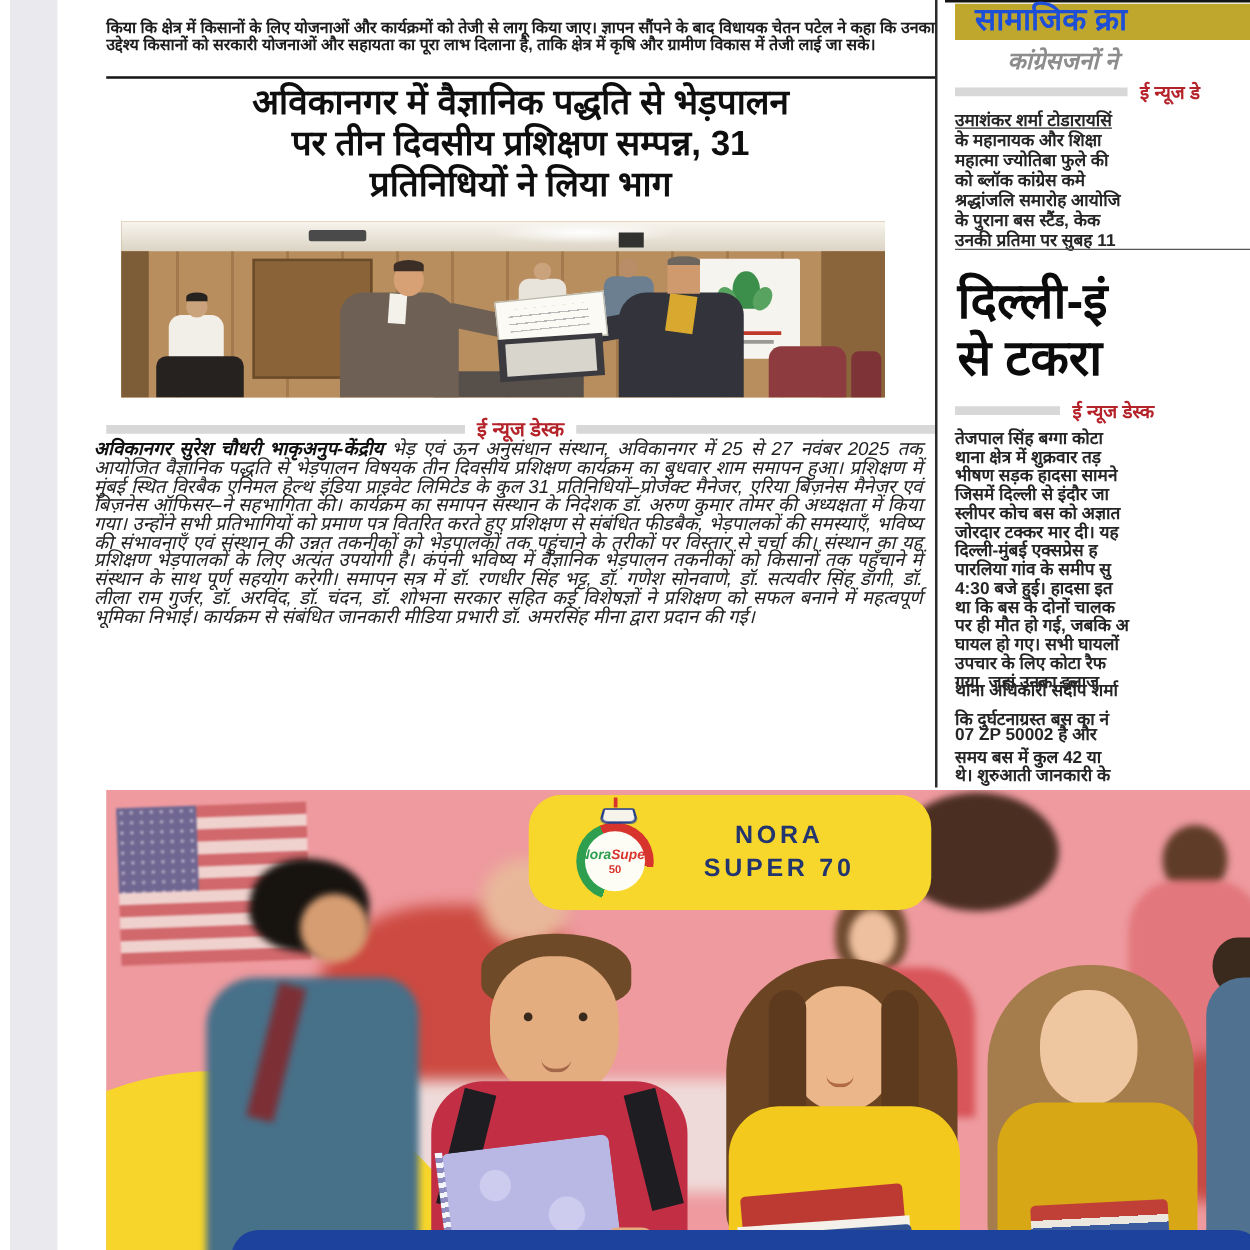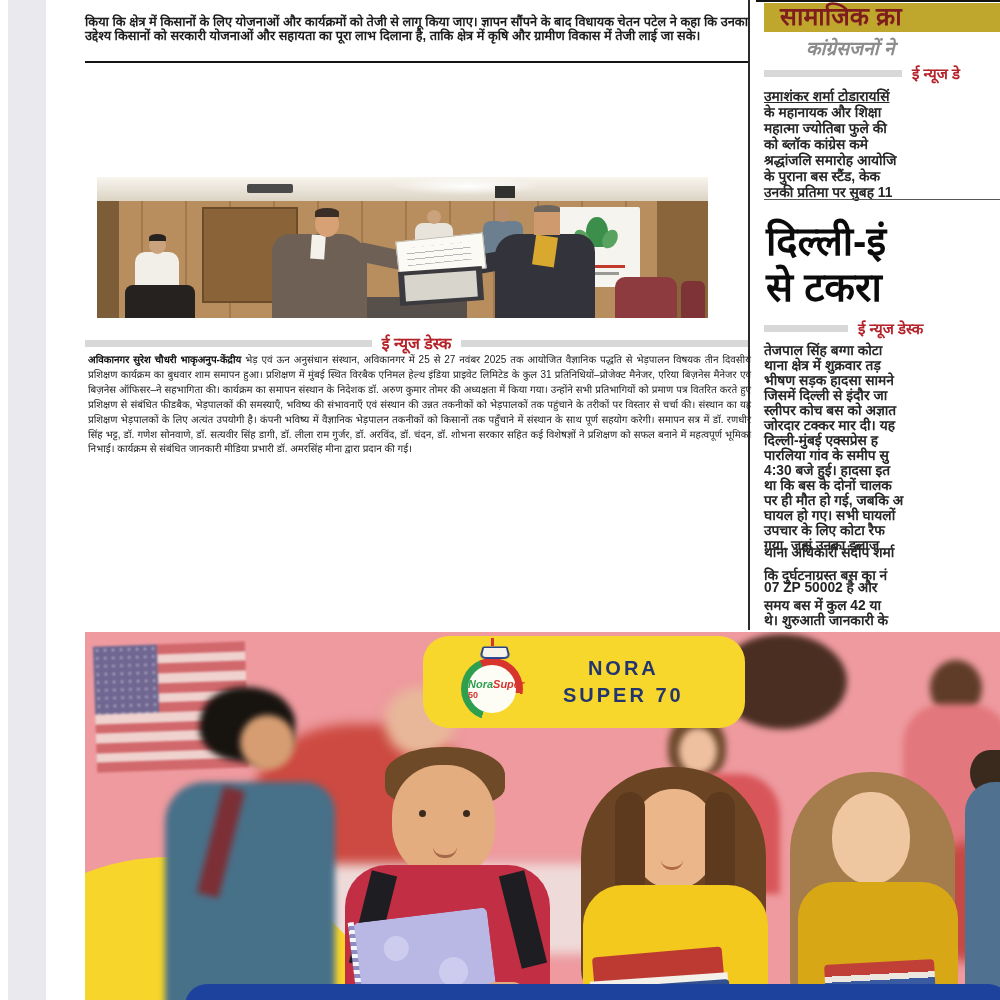--- a/index.html
+++ b/index.html
@@ -16,22 +16,22 @@
   
   .cont-text{left:85px;top:2px;width:663px;font-size:12.8px;line-height:13.9px;font-weight:600;
              text-align:justify;color:#1d1d1d;}
   .headline{left:85px;top:65px;width:663px;text-align:center;font-weight:800;color:#0e0e0e;
             font-size:28px;line-height:33px;}
   .byline-row{display:flex;align-items:center;gap:10px;}
   .byline-bar{height:7px;background:#d8d8d8;flex:1;}
   .byline-text{font-weight:700;color:#b5232a;white-space:nowrap;}
   .byline-left{left:85px;top:332px;width:663px;}
   .byline-left .byline-text{font-size:16px;}
-  .body-copy{left:88px;top:353px;width:663px;font-size:10px;line-height:14.9px;text-align:justify;
-             font-weight:500;color:#222;}
+  .body-copy{left:75px;top:353px;width:663px;font-size:15px;line-height:14.9px;text-align:justify;
+             font-weight:500;color:#222;font-style:italic;}
   .body-copy .dateline{font-weight:800;color:#111;}
   .body-copy .subhead{font-weight:800;color:#111;text-align:left;}
 
   
   .photo{left:97px;top:177px;width:611px;height:141px;overflow:hidden;background:#b98e5e;}
   .ph{position:absolute;}
   .ph-ceiling{left:0;top:0;width:611px;height:26px;background:linear-gradient(#f8f5ee,#d9d1c1);}
   .ph-glow{left:295px;top:0;width:150px;height:18px;background:radial-gradient(closest-side,#ffffff,rgba(255,255,255,0));}
   .ph-vent{left:150px;top:7px;width:46px;height:9px;background:#4a4a4a;border-radius:2px;}
   .ph-speaker{left:398px;top:9px;width:20px;height:12px;background:#31312f;}
@@ -74,21 +74,21 @@
   .ph-frame-in{left:308px;top:96px;width:72px;height:26px;background:#d8d5cd;transform:rotate(-4deg);}
   .ph-chair1{left:28px;top:108px;width:70px;height:33px;background:#262220;border-radius:8px 8px 0 0;}
   .ph-chair2{left:250px;top:120px;width:120px;height:21px;background:#57504a;}
   .ph-chair3{left:518px;top:100px;width:62px;height:41px;background:#8d3b3f;border-radius:10px 10px 0 0;}
   .ph-chair4{left:584px;top:104px;width:24px;height:37px;background:#7e3336;border-radius:6px 6px 0 0;}
 
   
   .rcol{left:764px;top:0;width:246px;height:632px;}
   .r-abs{position:absolute;white-space:nowrap;}
   .a1-strip{left:0;top:3px;width:260px;height:29px;background:#bfa72e;}
-  .a1-headline{left:16px;top:1px;font-size:25px;line-height:30px;font-weight:800;color:#7f1d1d;}
+  .a1-headline{left:16px;top:1px;font-size:25px;line-height:30px;font-weight:800;color:#1d4ed8;}
   .a1-sub{left:42px;top:35px;font-size:19px;font-style:italic;font-weight:700;color:#8d8d8d;}
   .a1-byline{left:0;top:63px;width:250px;}
   .a1-byline .byline-bar{flex:none;width:138px;}
   .a1-byline .byline-text,.a2-byline .byline-text{font-size:15px;}
   .r-body-line{font-size:13.8px;font-weight:600;color:#262626;}
   .a1-rule{left:0;top:199px;width:246px;height:1px;background:#555;}
   .a2-headline{left:2px;font-size:40px;line-height:46px;font-weight:800;color:#0b0b0b;}
   .a2-byline{left:0;top:318px;width:250px;}
   .a2-byline .byline-bar{flex:none;width:84px;}
 
@@ -111,21 +111,21 @@
   .ad-woman-r-head{left:845px;top:28px;width:52px;height:56px;background:#5f3c28;border-radius:50%;}
   .ad-woman-r{left:818px;top:72px;width:107px;height:190px;background:#e2777d;border-radius:40px 40px 0 0;}
   .ad-red-r{left:852px;top:210px;width:73px;height:120px;background:#c64a44;border-radius:30px;}
 
   .ad-yellowbox{left:338px;top:4px;width:322px;height:92px;background:#f8d72c;border-radius:26px;
                 display:flex;align-items:center;z-index:6;}
   .logo-wrap{position:relative;margin-left:28px;width:96px;height:72px;}
   .logo-ring{position:absolute;left:10px;top:12px;width:62px;height:62px;border-radius:50%;
              background:conic-gradient(from 200deg,#2e9e4f 0 38%,#d7342e 38% 72%,#f8d72c 72% 100%);}
   .logo-inner{position:absolute;left:17px;top:19px;width:48px;height:48px;border-radius:50%;background:#fdfdf6;
-              display:flex;flex-direction:column;justify-content:center;}
+              display:flex;flex-direction:column;align-items:center;justify-content:center;}
   .logo-nora{font-size:11px;font-weight:800;font-style:italic;color:#2e9e4f;line-height:11px;white-space:nowrap;}
   .logo-nora .sup{color:#d7342e;}
   .logo-50{font-size:9px;font-weight:800;color:#d7342e;line-height:10px;}
   .logo-book{position:absolute;left:30px;top:-2px;width:24px;height:12px;background:#f6f3ea;
              border:2px solid #26408c;border-radius:2px 2px 6px 6px;transform:perspective(40px) rotateX(40deg);}
   .logo-candle{position:absolute;left:40px;top:-8px;width:3px;height:8px;background:#d7342e;}
   .ad-title{margin-left:16px;text-align:center;font-weight:800;color:#23356f;
             font-size:20px;line-height:27px;letter-spacing:3px;white-space:nowrap;}
 
   .ad-yellowblob{left:-150px;top:225px;width:470px;height:470px;border-radius:50%;background:#f8d52a;z-index:7;}
@@ -180,20 +180,23 @@
 
   <div class="abs left-strip"></div>
   <div class="abs vrule"></div>
   <div class="abs toprule-right"></div>
 
   <p class="abs cont-text">किया कि क्षेत्र में किसानों के लिए योजनाओं और कार्यक्रमों को तेजी से लागू किया जाए। ज्ञापन सौंपने के बाद विधायक चेतन पटेल ने कहा कि उनका उद्देश्य किसानों को सरकारी योजनाओं और सहायता का पूरा लाभ दिलाना है, ताकि क्षेत्र में कृषि और ग्रामीण विकास में तेजी लाई जा सके।</p>
 
   <div class="abs hrule-headline"></div>
 
   <div class="abs headline">
+    <div>अविकानगर में वैज्ञानिक पद्धति से भेड़पालन</div>
+    <div>पर तीन दिवसीय प्रशिक्षण सम्पन्न, 31</div>
+    <div>प्रतिनिधियों ने लिया भाग</div>
   </div>
 
   <div class="abs photo">
     <div class="ph ph-ceiling"></div>
     <div class="ph ph-glow"></div>
     <div class="ph ph-vent"></div>
     <div class="ph ph-speaker"></div>
     <div class="ph ph-wall"></div>
     <div class="ph ph-wall-left"></div>
     <div class="ph ph-door"></div>

